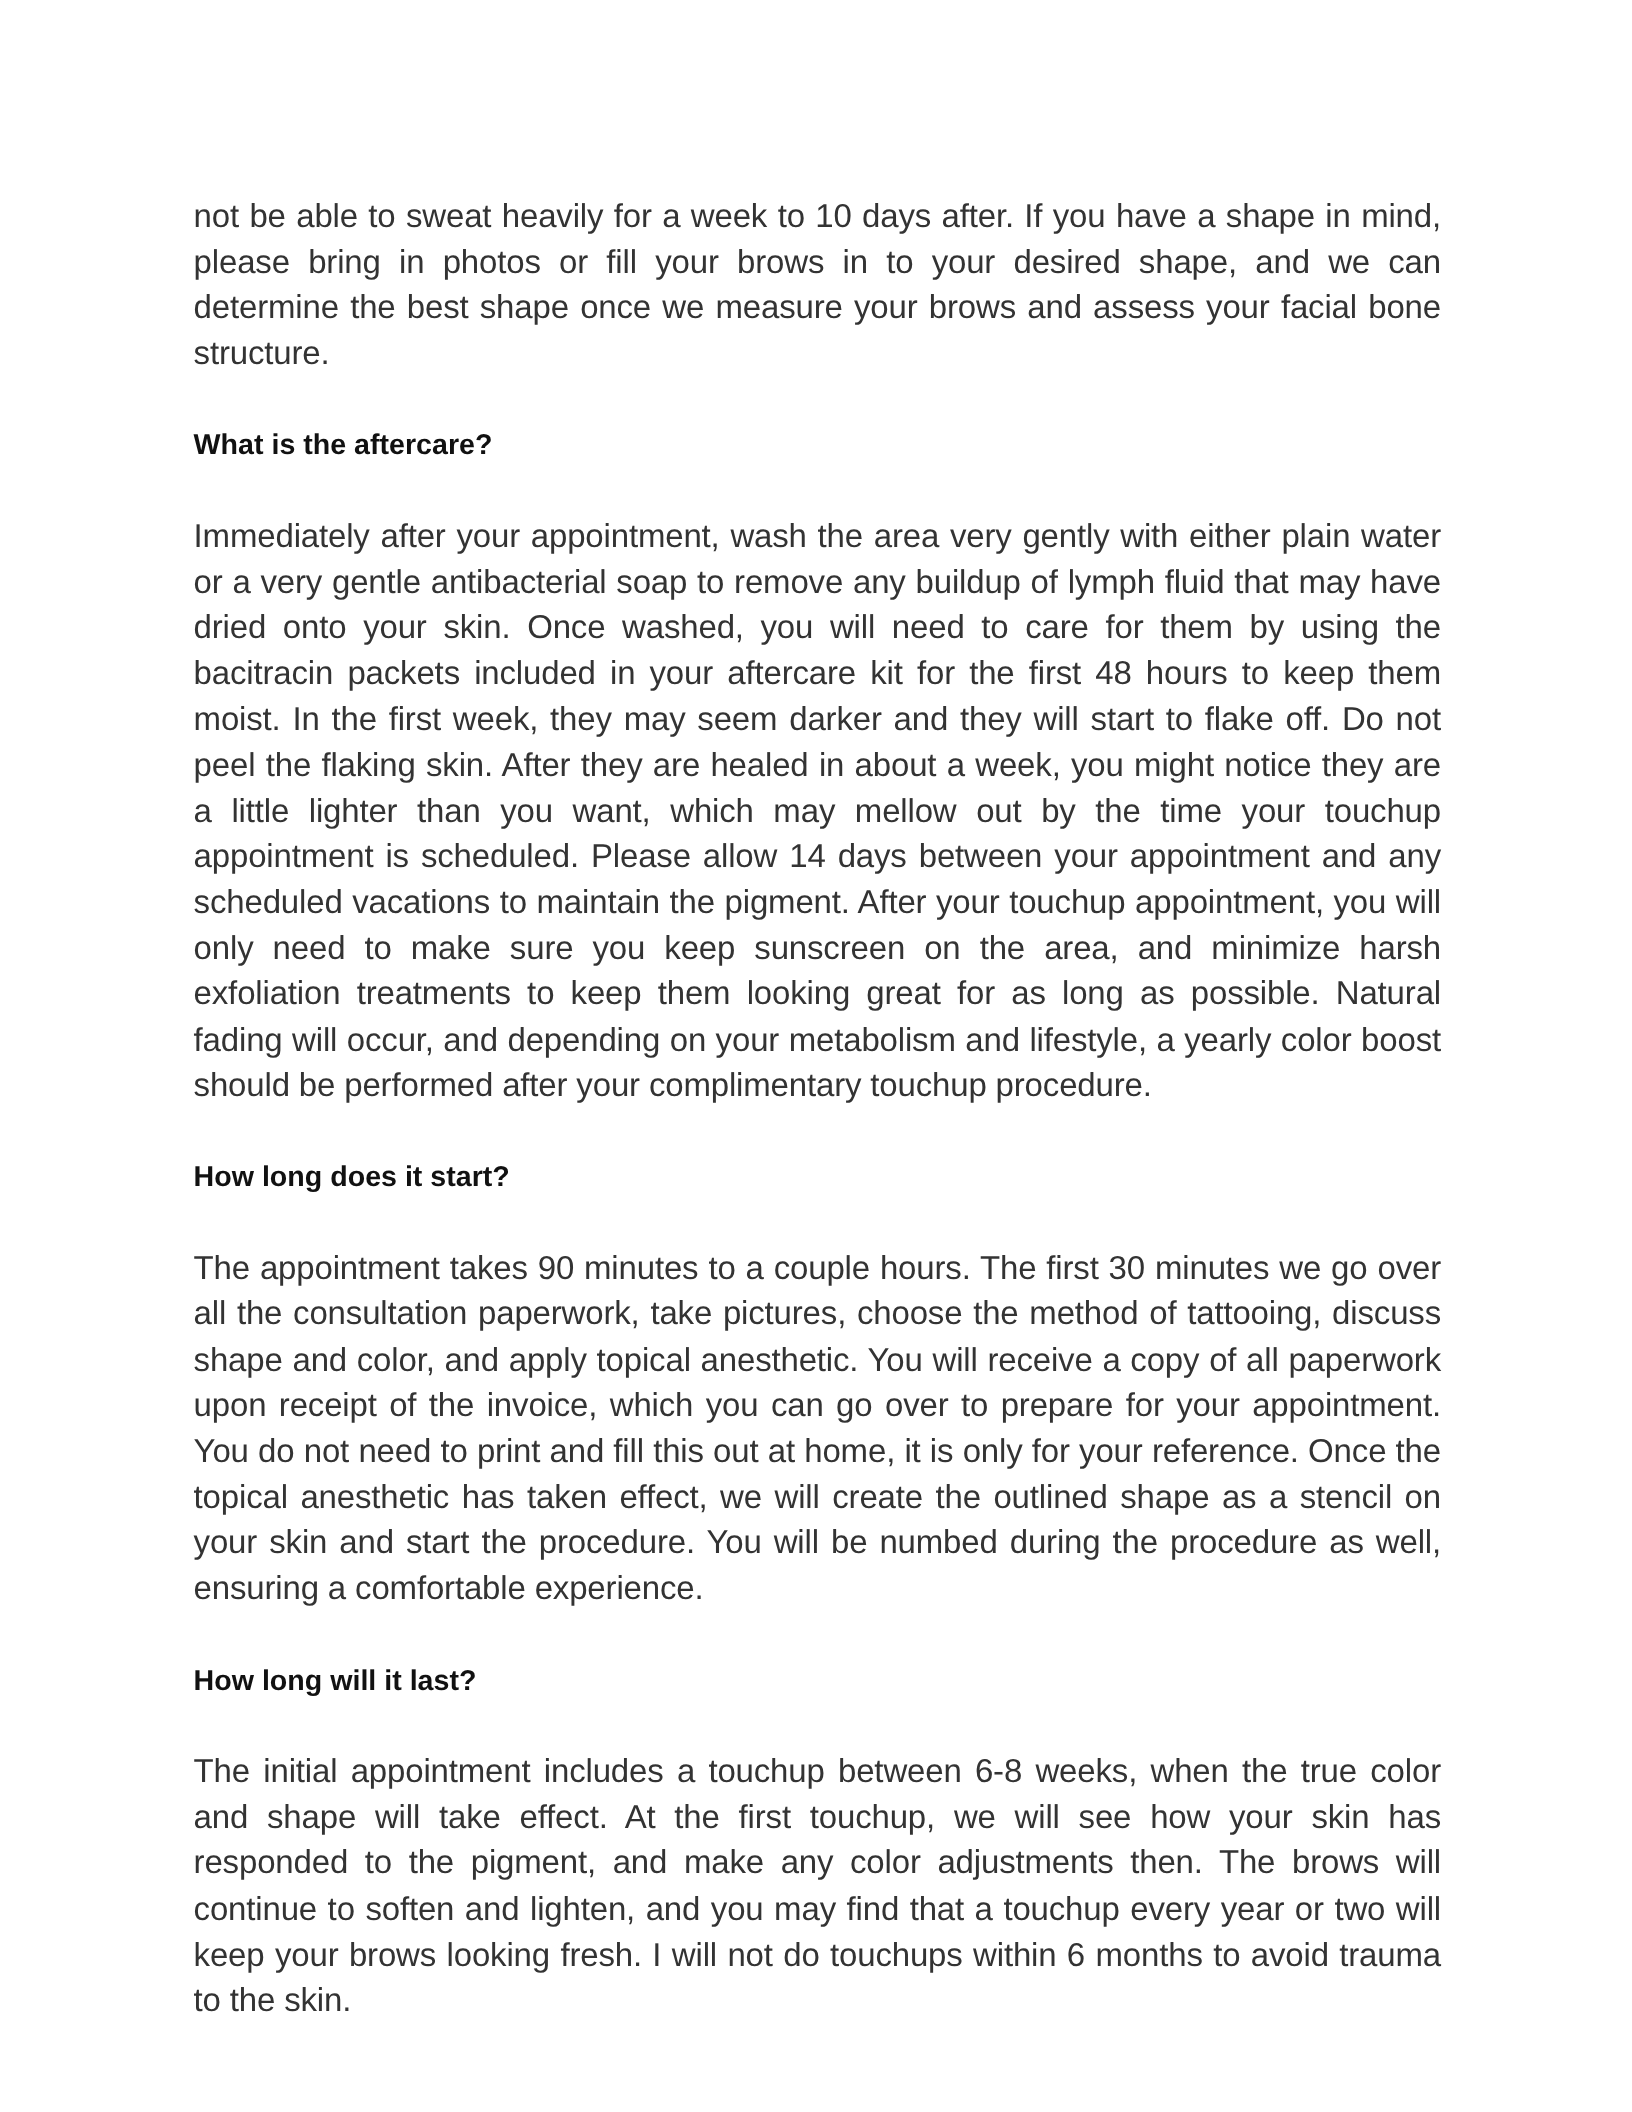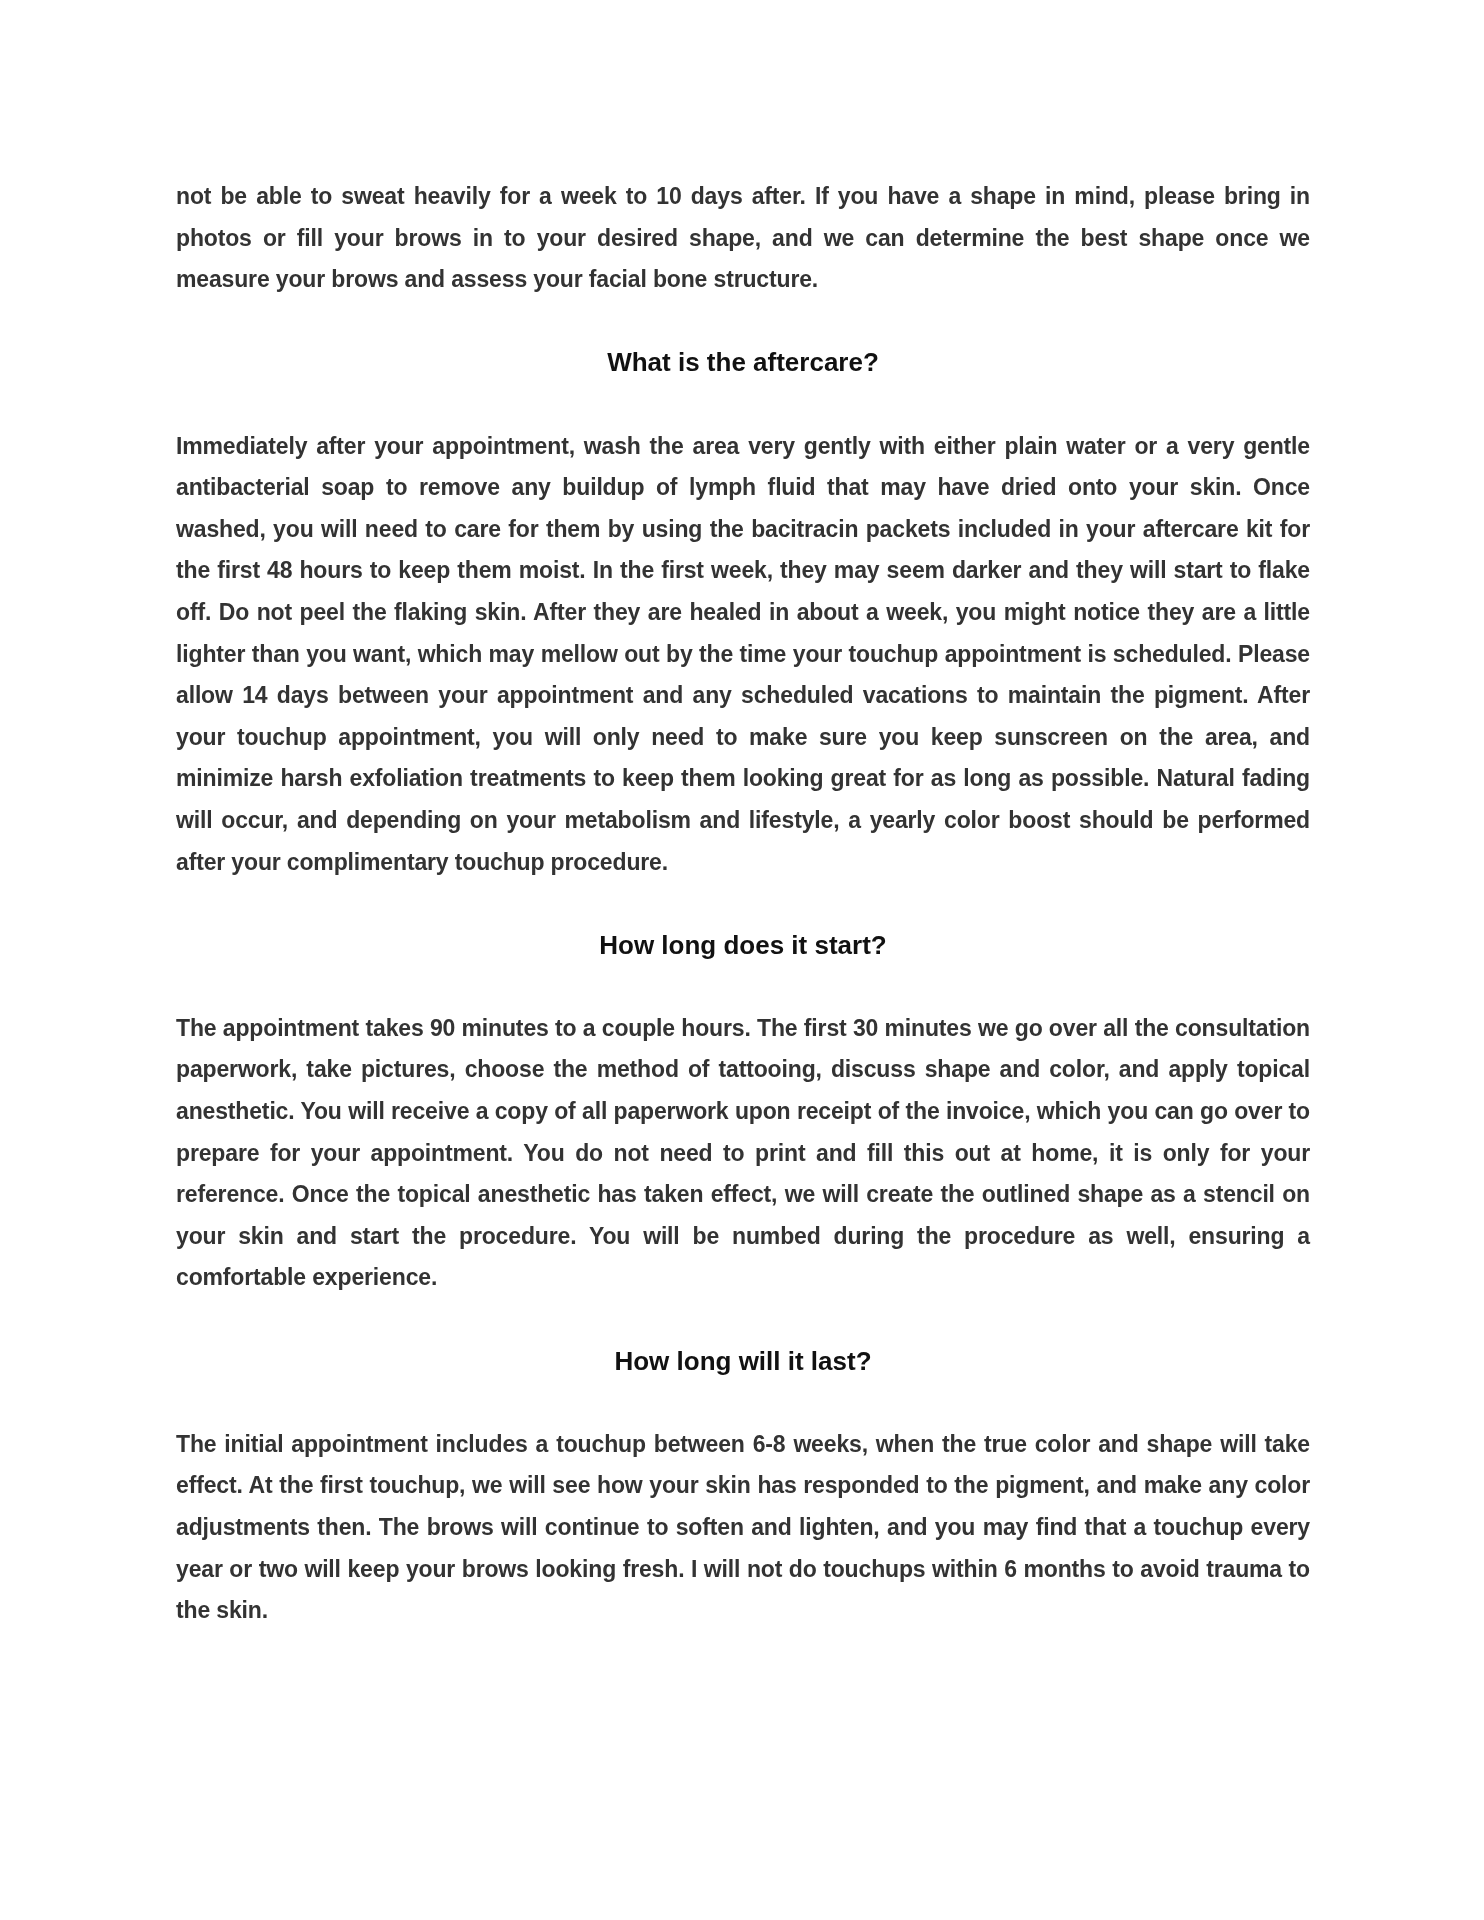--- a/index.html
+++ b/index.html
@@ -6,36 +6,35 @@
     body { width: 1484px; height: 1920px; position: relative; overflow: hidden; }
     .page {
       position: absolute;
       left: 176px;
       top: 176px;
       width: 1134px;
       color: #2a2a2a;
       font-family: "Liberation Sans", sans-serif;
     }
     .para {
-      font-size: 23px;
+      font-size: 30px;
       line-height: 41.6px;
-      font-weight: 700;
+      font-weight: 400;
       text-align: justify;
       text-align-last: left;
       margin: 0;
       letter-spacing: -0.15px;
       color: #333333;
       font-stretch: condensed;
     }
     .heading {
       font-size: 26px;
       line-height: 41.6px;
       color: #111111;
       margin: 0;
-      text-align: center;
     }
     .gap { height: 41.6px; }
     .p1 { margin-top: 0; }
   </style>
 </head>
 <body>
 
 <div class="page">
   <p class="para p1">not be able to sweat heavily for a week to 10 days after. If you have a shape in mind, please bring in photos or fill your brows in to your desired shape, and we can determine the best shape once we measure your brows and assess your facial bone structure.</p>
   <div class="gap"></div>

